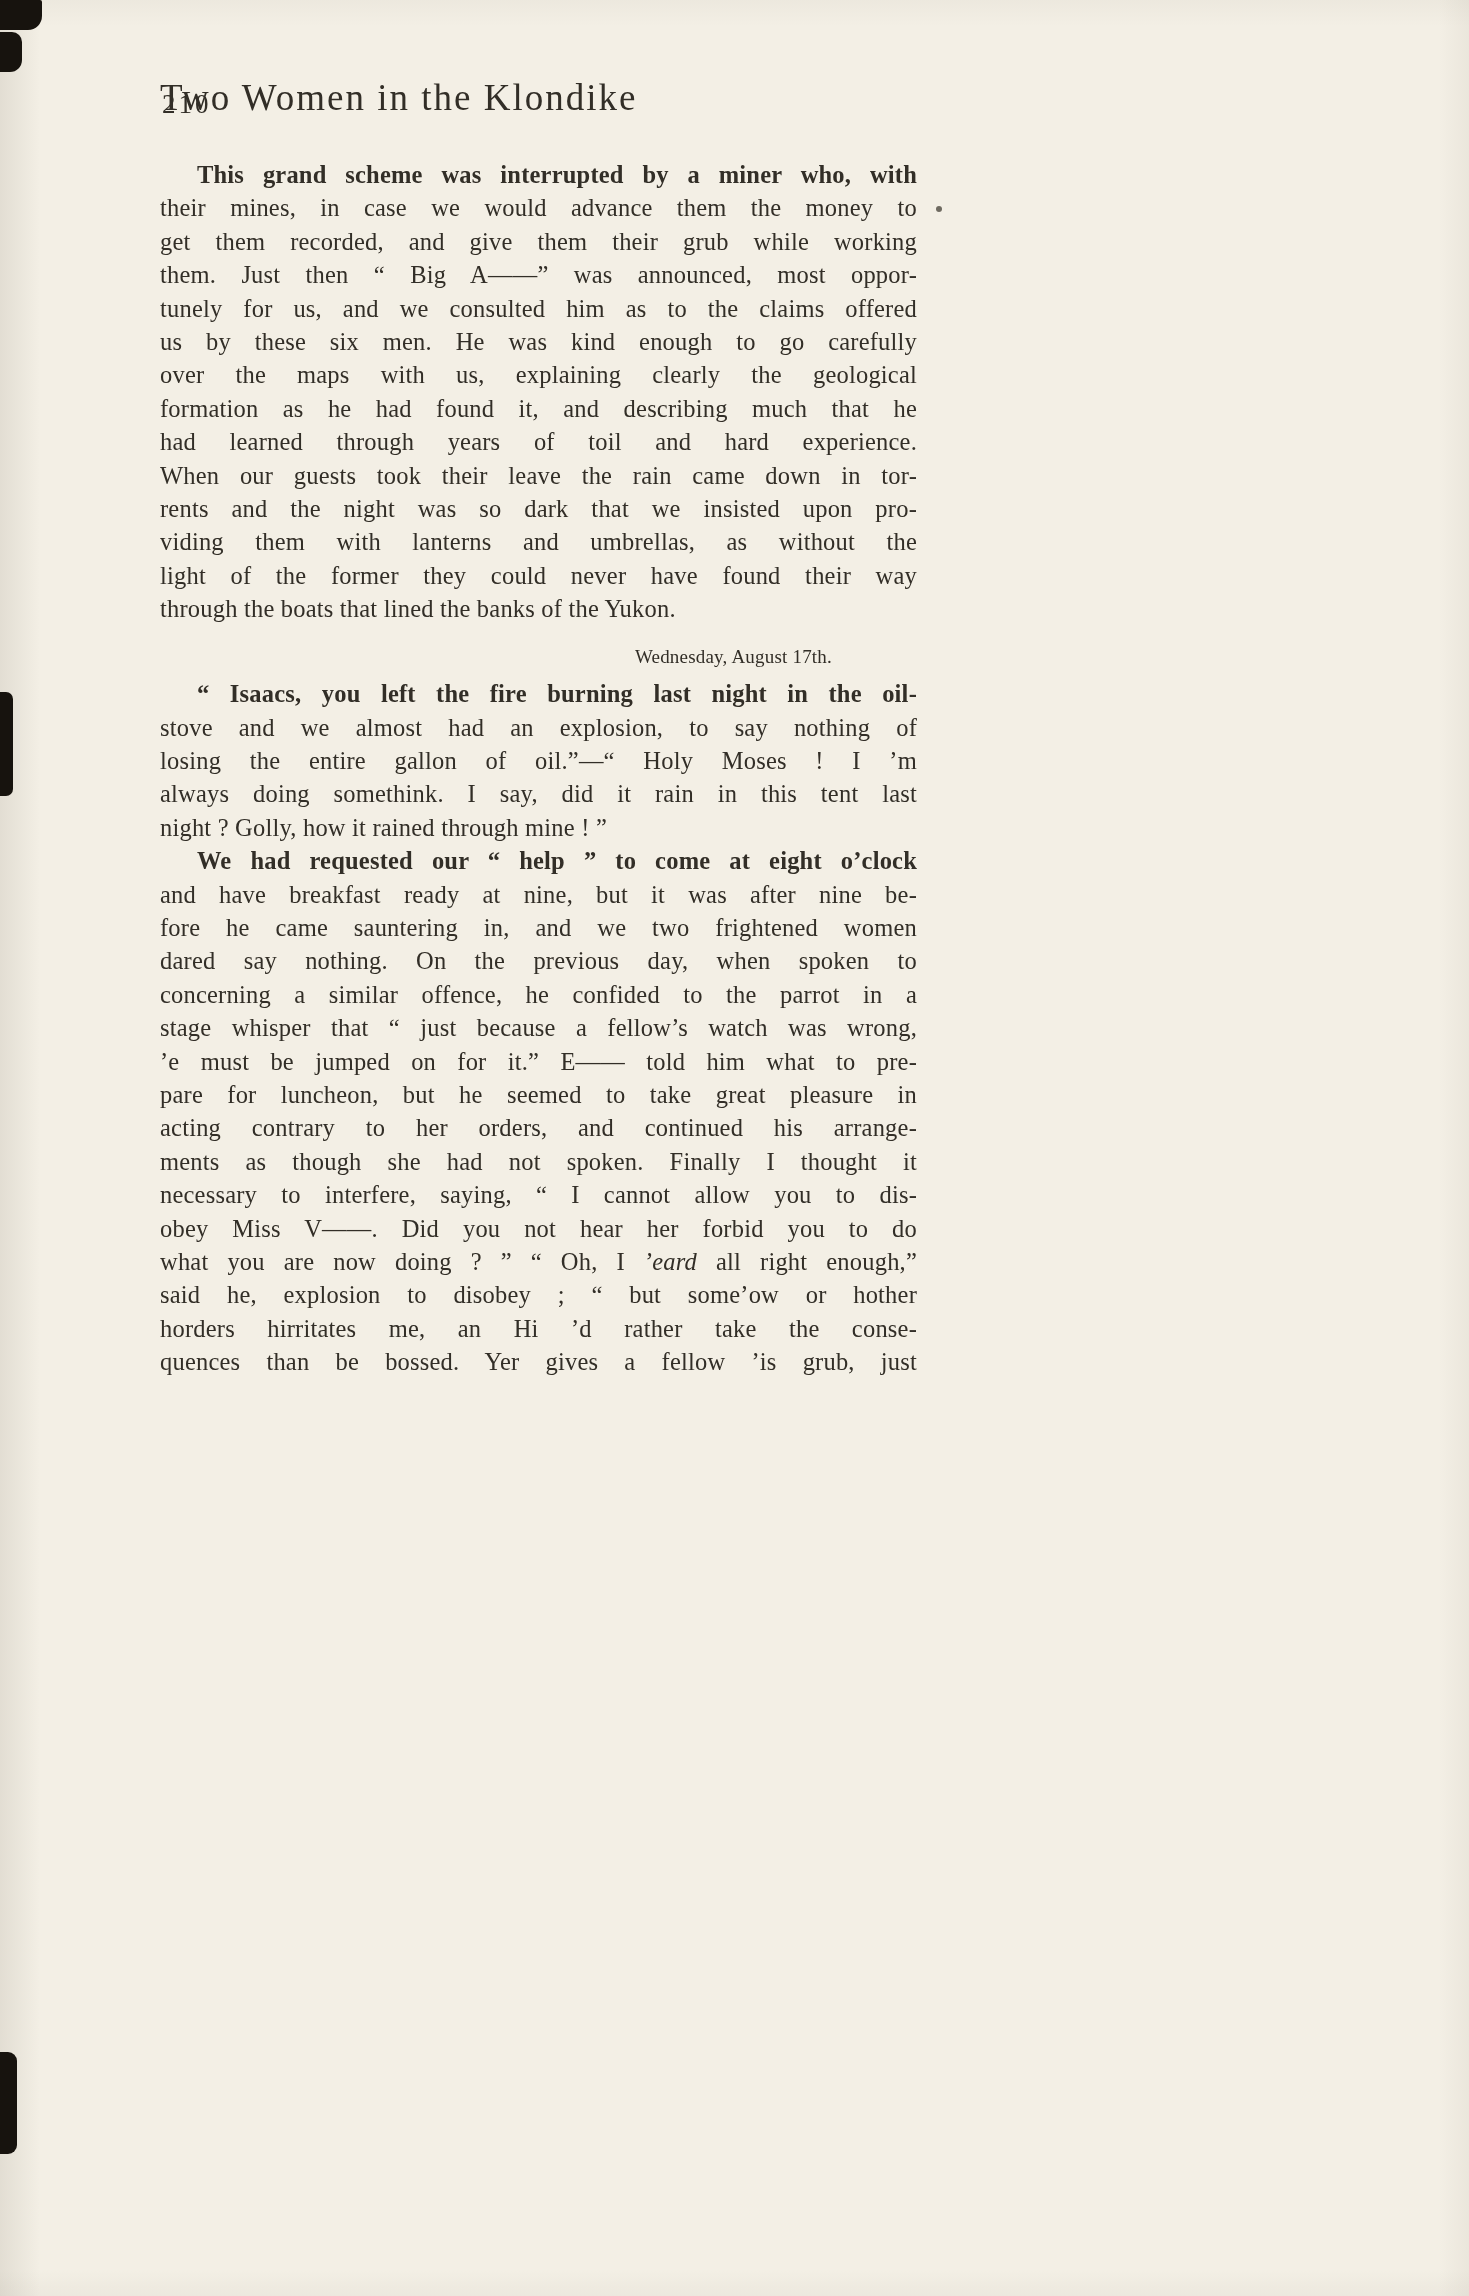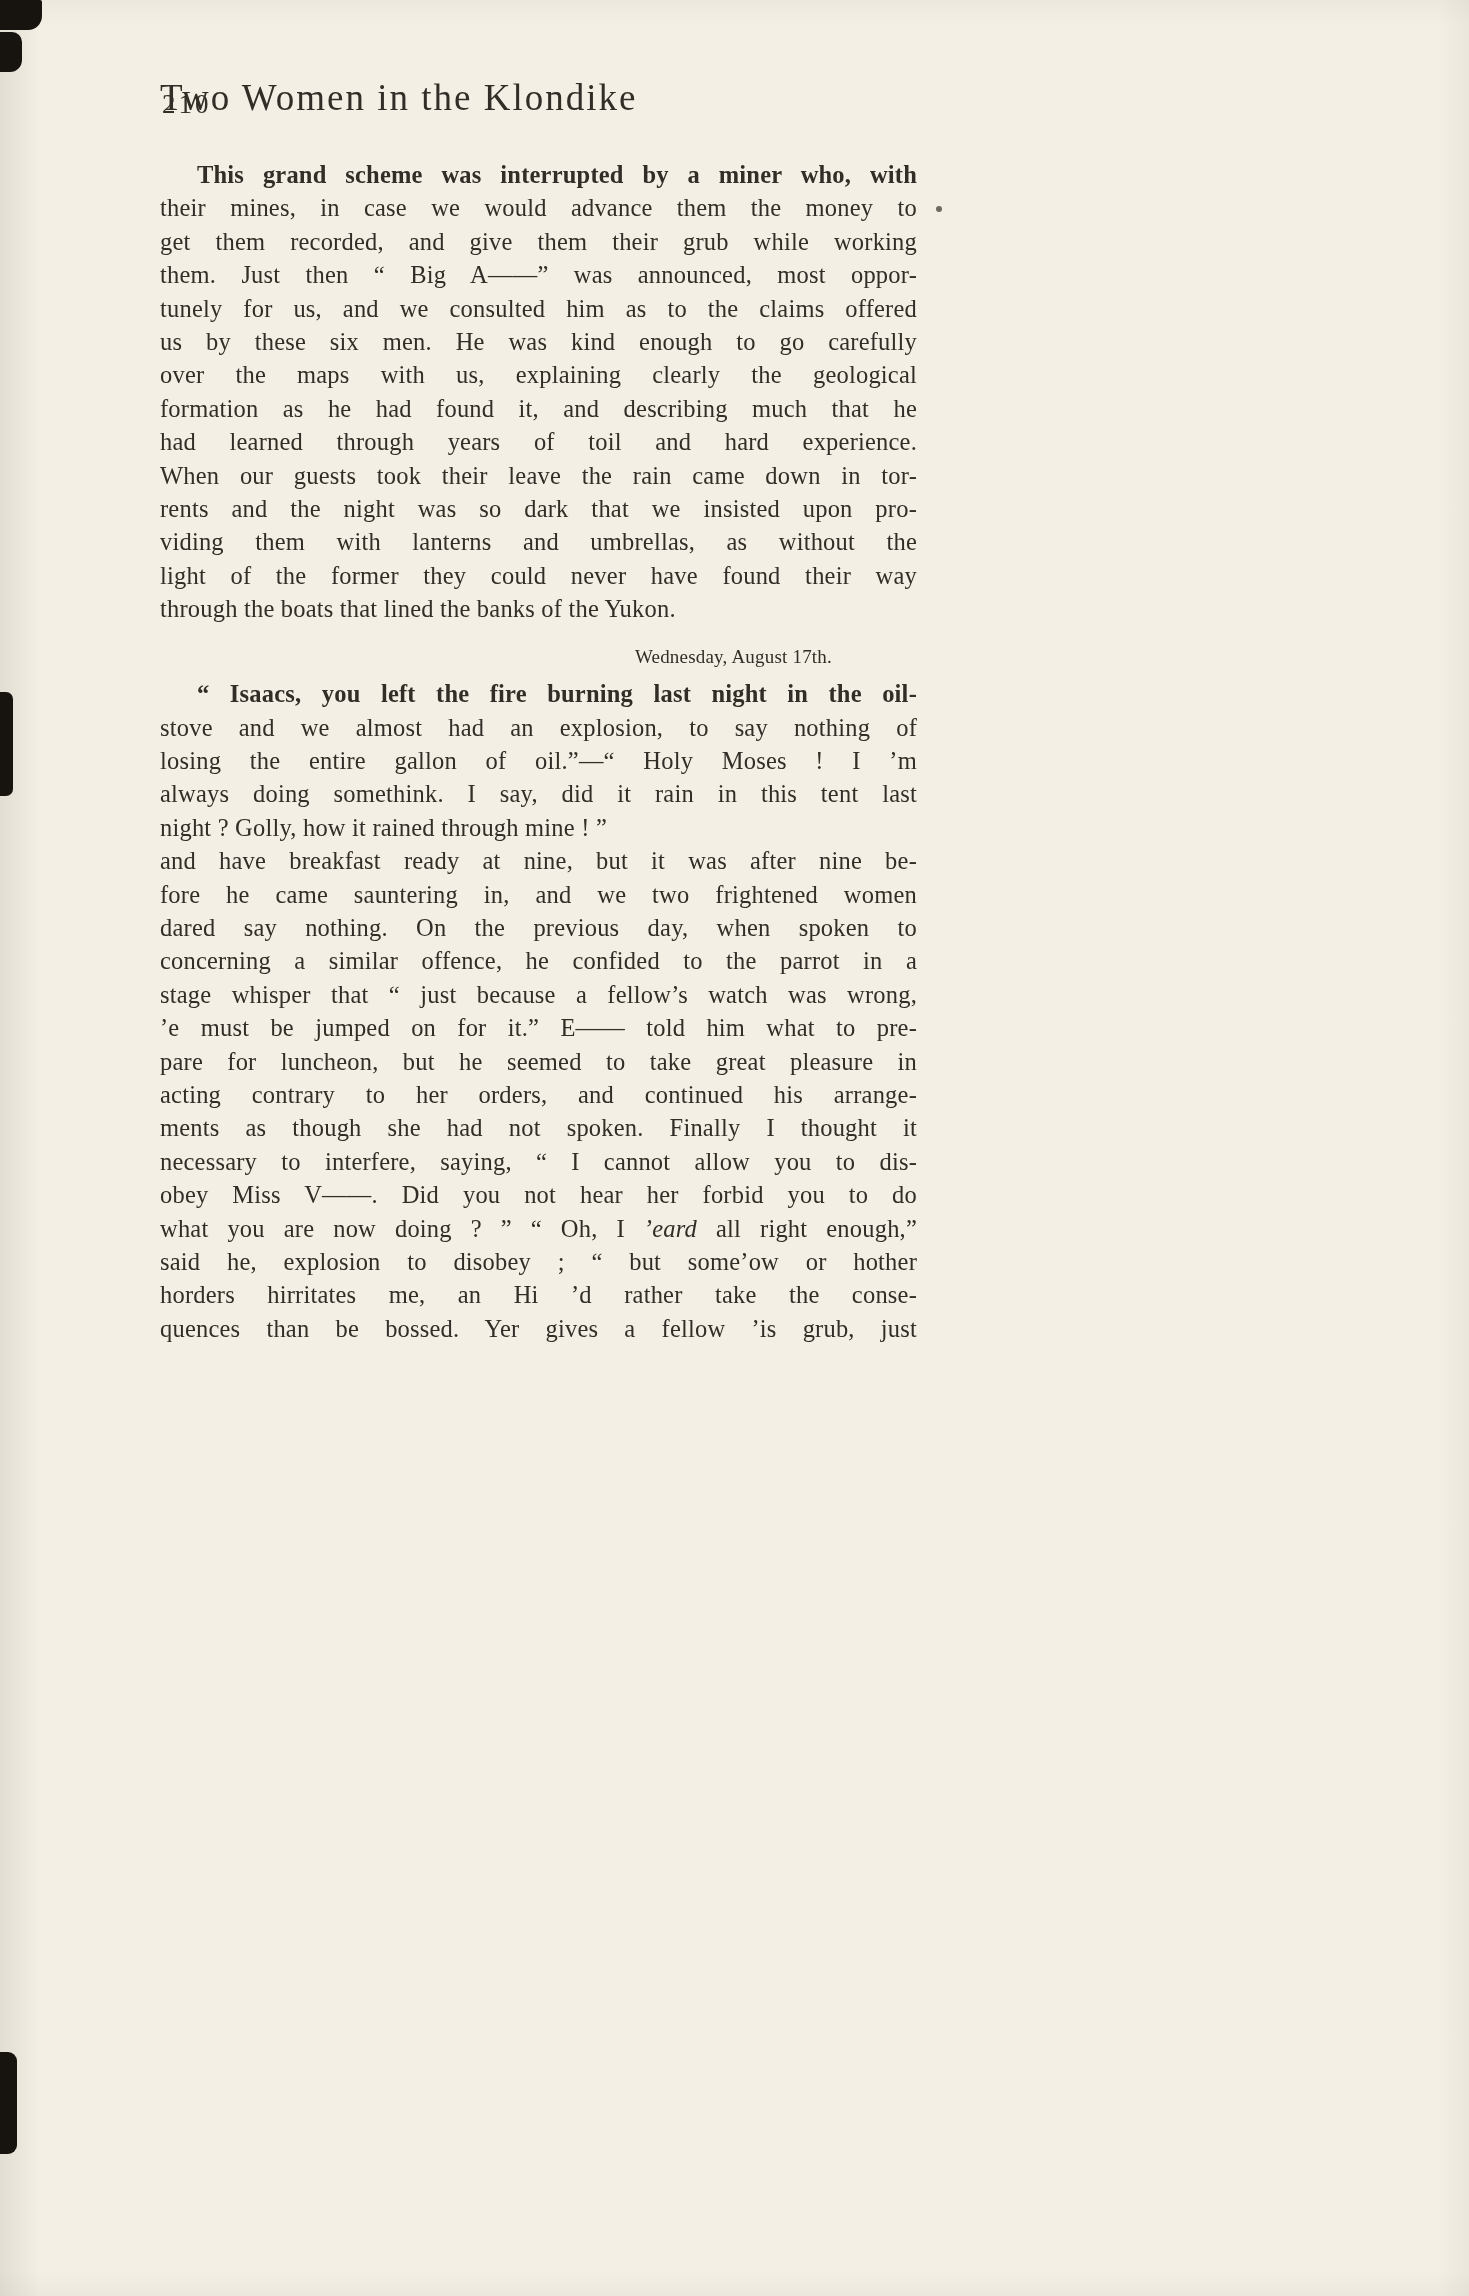--- a/index.html
+++ b/index.html
@@ -77,20 +77,21 @@
     </div>
     <div class="dateline">Wednesday, August 17th.</div>
     <div class="paragraph">
       <div class="line indent">“ Isaacs, you left the fire burning last night in the oil-</div>
       <div class="line">stove and we almost had an explosion, to say nothing of</div>
       <div class="line">losing the entire gallon of oil.”—“ Holy Moses ! I ’m</div>
       <div class="line">always doing somethink. I say, did it rain in this tent last</div>
       <div class="line last">night ? Golly, how it rained through mine ! ”</div>
     </div>
     <div class="paragraph">
+      <div class="line indent">We had requested our “ help ” to come at eight o’clock</div>
       <div class="line">and have breakfast ready at nine, but it was after nine be-</div>
       <div class="line">fore he came sauntering in, and we two frightened women</div>
       <div class="line">dared say nothing. On the previous day, when spoken to</div>
       <div class="line">concerning a similar offence, he confided to the parrot in a</div>
       <div class="line">stage whisper that “ just because a fellow’s watch was wrong,</div>
       <div class="line">’e must be jumped on for it.” E—— told him what to pre-</div>
       <div class="line">pare for luncheon, but he seemed to take great pleasure in</div>
       <div class="line">acting contrary to her orders, and continued his arrange-</div>
       <div class="line">ments as though she had not spoken. Finally I thought it</div>
       <div class="line">necessary to interfere, saying, “ I cannot allow you to dis-</div>

